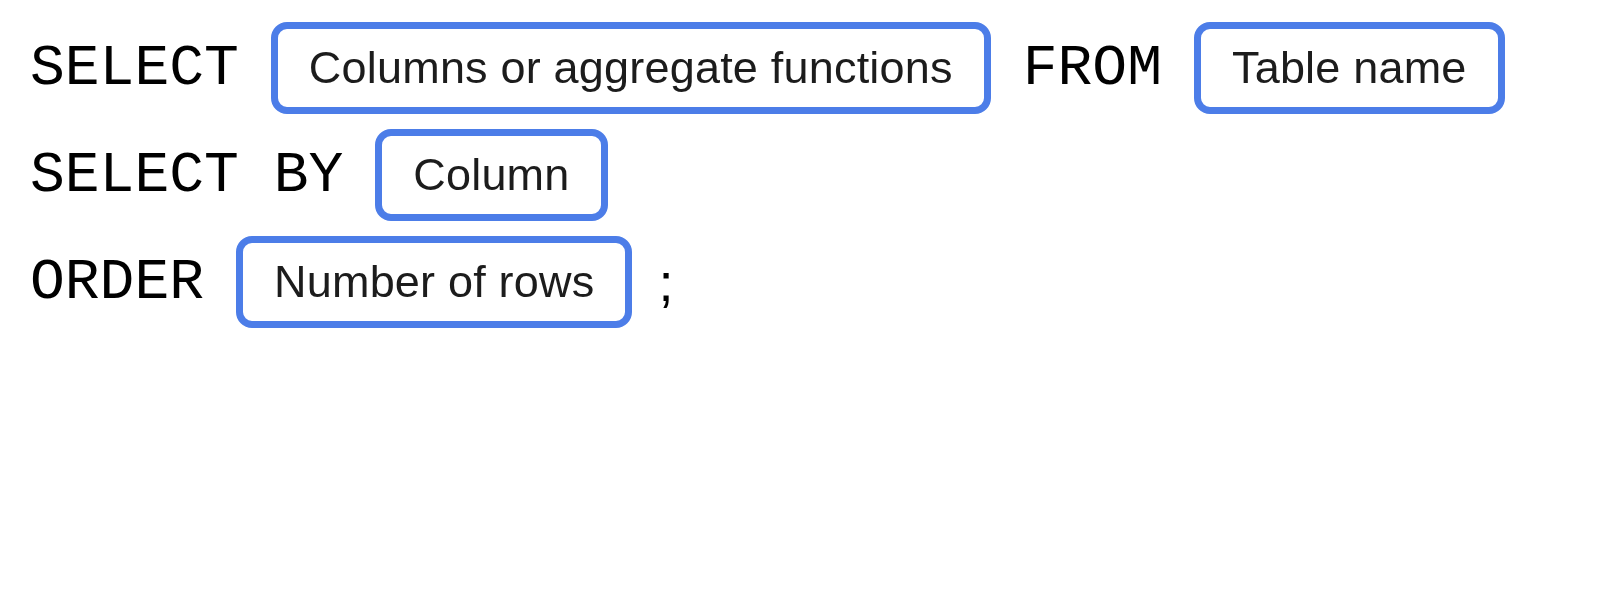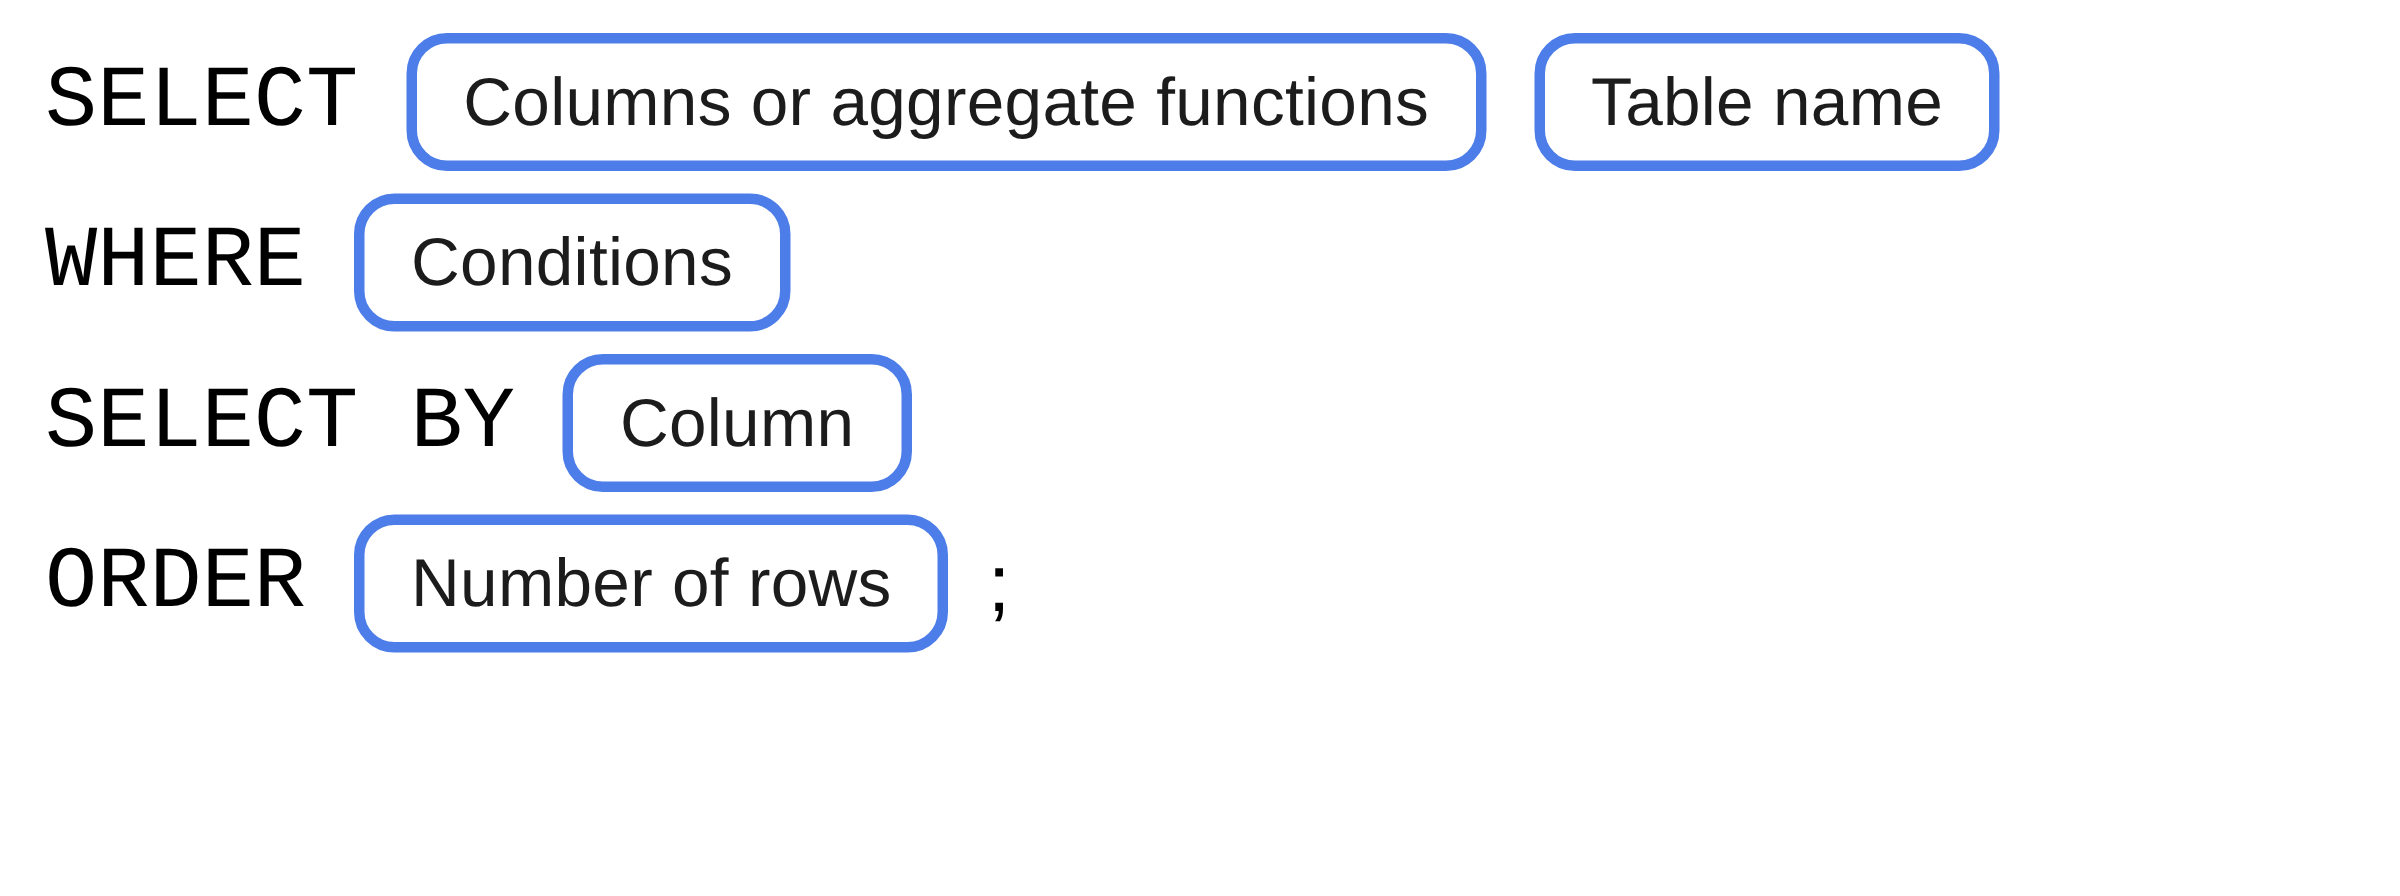--- a/index.html
+++ b/index.html
@@ -40,21 +40,21 @@
     letter-spacing: 0px;
   }
   .pill {
     box-sizing: border-box;
     height: 92px;
     display: inline-flex;
     align-items: center;
     justify-content: center;
     padding: 0 31px;
     border: 7px solid var(--pill_border, #4c7de8);
-    border-radius: 27px;
+    border-radius: 16px;
     background: #ffffff;
     font-family: "Liberation Sans", sans-serif;
     font-size: 45px;
     font-weight: 500;
     color: var(--pill_text, #1c1c1c);
     letter-spacing: 0.2px;
   }
   .punct {
     font-family: "Liberation Sans", sans-serif;
     font-size: 54px;
@@ -64,27 +64,24 @@
   }
 </style>
 </head>
 <body>
 
 <div class="diagram">
 
   <div class="line">
     <span class="kw">SELECT</span>
     <span class="pill">Columns or aggregate functions</span>
+    <span class="kw">FROM</span>
     <span class="pill">Table name</span>
   </div>
 
-  <div class="line">
-    <span class="kw">WHERE</span>
-    <span class="pill">Conditions</span>
-  </div>
 
   <div class="line">
     <span class="kw">SELECT BY</span>
     <span class="pill">Column</span>
   </div>
 
 
   <div class="line">
     <span class="kw">ORDER</span>
     <span class="pill">Number of rows</span>

